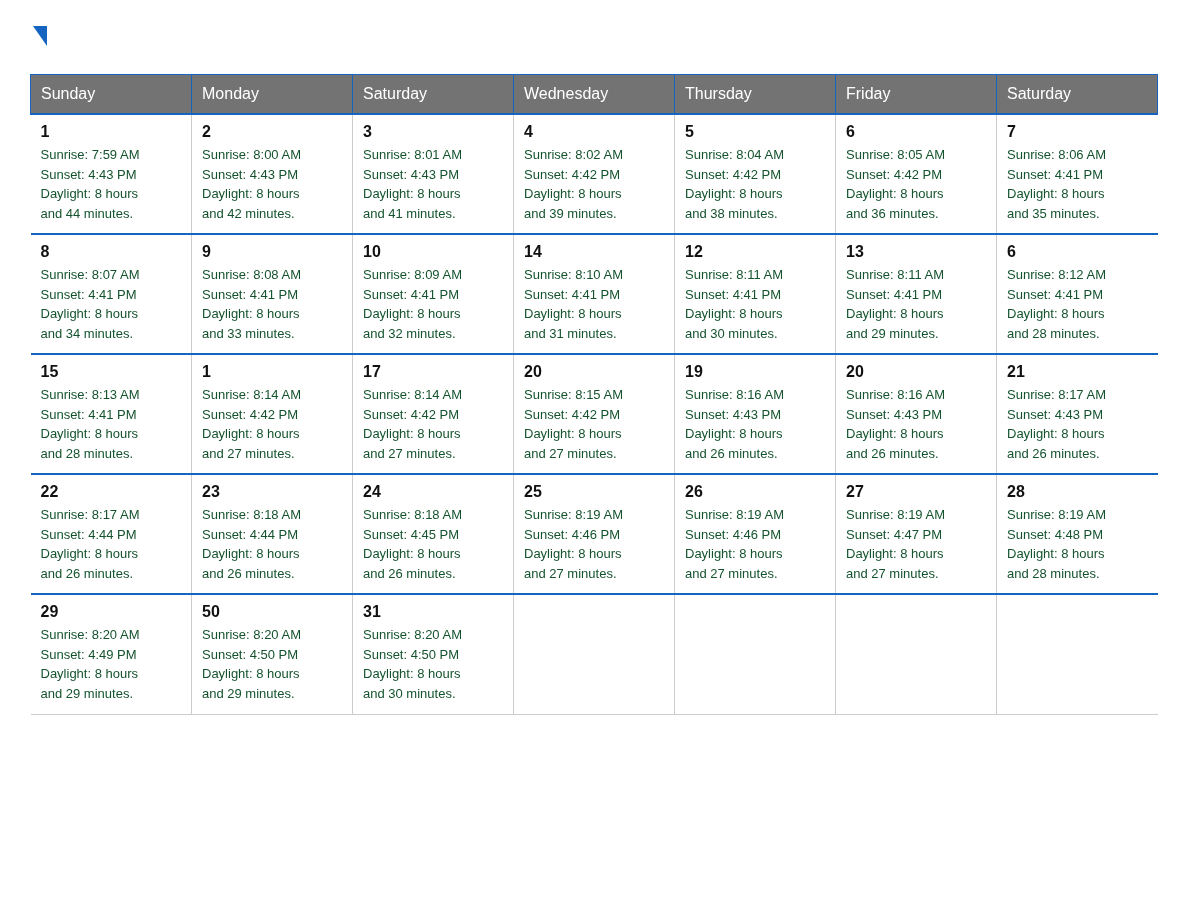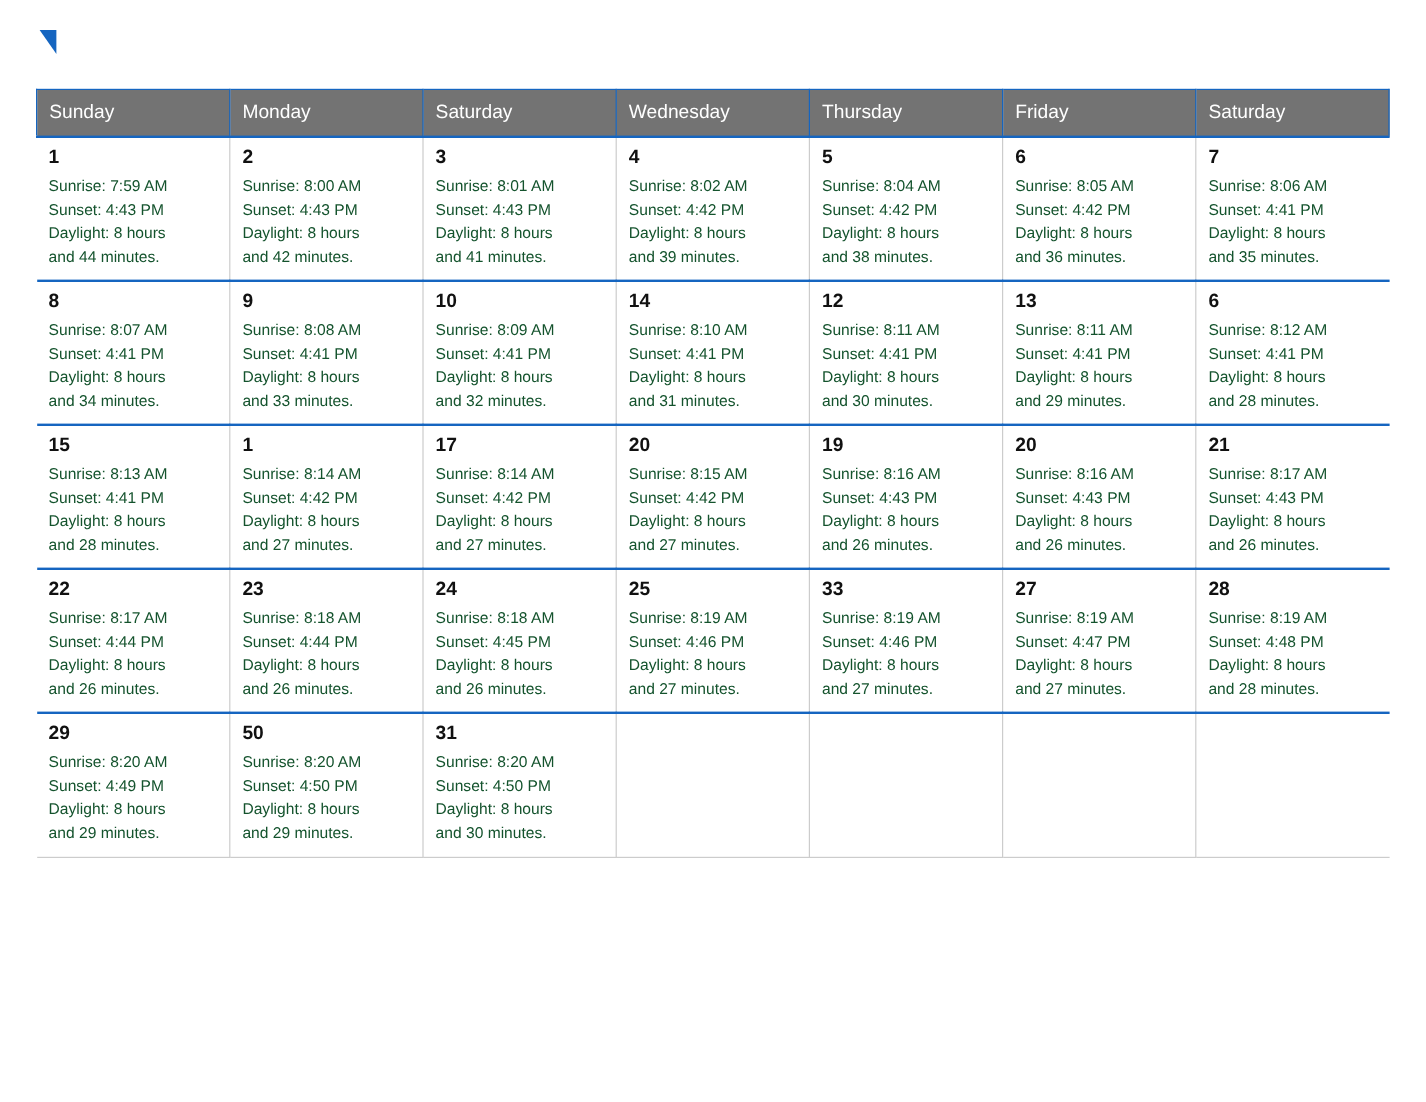--- a/index.html
+++ b/index.html
@@ -210,21 +210,21 @@
         </td>
         <td>
           <span class="day-num">24</span>
           <span class="day-info">Sunrise: 8:18 AM<br>Sunset: 4:45 PM<br>Daylight: 8 hours<br>and 26 minutes.</span>
         </td>
         <td>
           <span class="day-num">25</span>
           <span class="day-info">Sunrise: 8:19 AM<br>Sunset: 4:46 PM<br>Daylight: 8 hours<br>and 27 minutes.</span>
         </td>
         <td>
-          <span class="day-num">33</span>
+          <span class="day-num">26</span>
           <span class="day-info">Sunrise: 8:19 AM<br>Sunset: 4:46 PM<br>Daylight: 8 hours<br>and 27 minutes.</span>
         </td>
         <td>
           <span class="day-num">27</span>
           <span class="day-info">Sunrise: 8:19 AM<br>Sunset: 4:47 PM<br>Daylight: 8 hours<br>and 27 minutes.</span>
         </td>
         <td>
           <span class="day-num">28</span>
           <span class="day-info">Sunrise: 8:19 AM<br>Sunset: 4:48 PM<br>Daylight: 8 hours<br>and 28 minutes.</span>
         </td>

